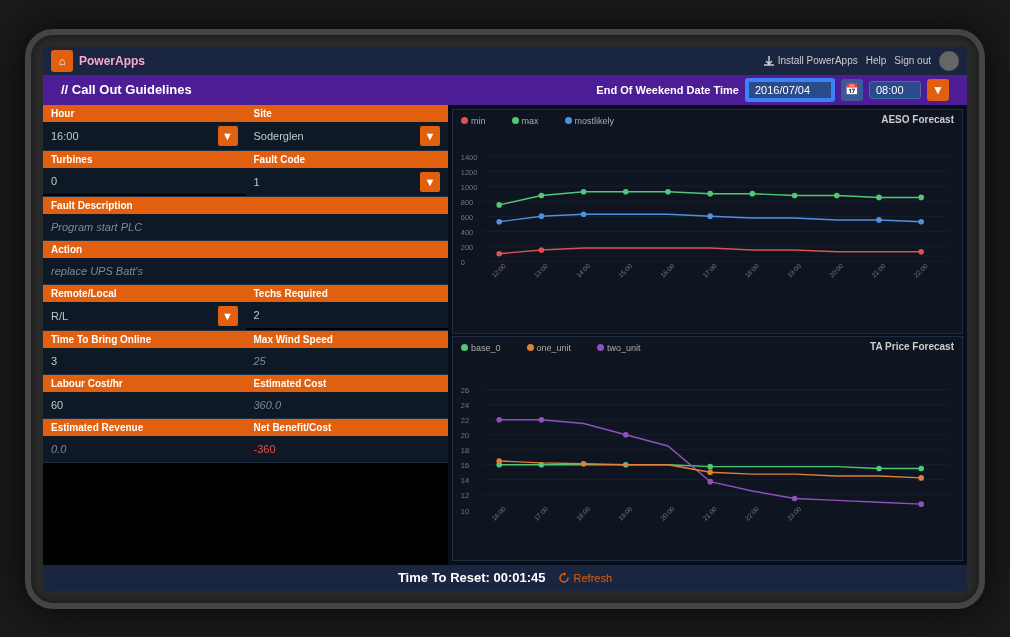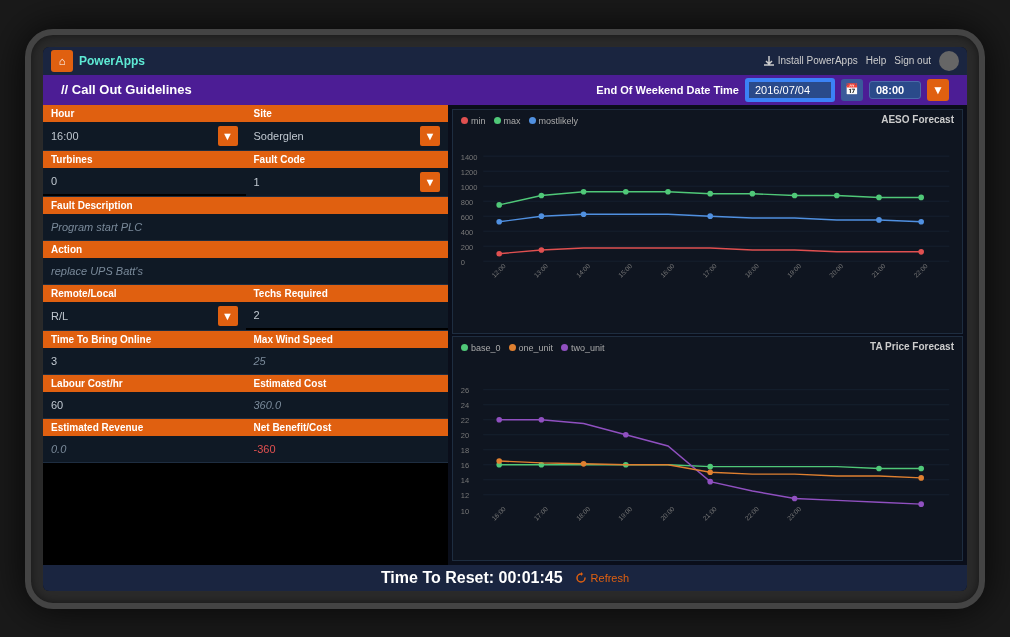--- a/index.html
+++ b/index.html
@@ -49,21 +49,21 @@
       width: 22px;
       height: 22px;
       border-radius: 3px;
       display: flex;
       align-items: center;
       justify-content: center;
       color: white;
       font-size: 11px;
     }
     .app-title {
-      color: #5eead4;
+      color: #f9a8d4;
       font-size: 12px;
       font-weight: 600;
     }
     .top-bar-right {
       margin-left: auto;
       display: flex;
       align-items: center;
       gap: 8px;
     }
     .top-bar-btn {
@@ -112,21 +112,20 @@
       width: 90px;
     }
     .time-input {
       background: #2a4a8a;
       border: 1px solid #4a6aaa;
       color: white;
       font-size: 11px;
       padding: 2px 6px;
       border-radius: 3px;
       width: 52px;
-      font-weight: bold;
     }
     .cal-btn {
       background: #3a5a9a;
       border: none;
       color: white;
       width: 22px;
       height: 22px;
       border-radius: 3px;
       font-size: 11px;
       cursor: pointer;
@@ -211,21 +210,21 @@
     
     .status-bar {
       background: #1a2540;
       height: 26px;
       display: flex;
       align-items: center;
       justify-content: center;
       gap: 12px;
       flex-shrink: 0;
     }
-    .status-text { color: white; font-size: 16px; font-weight: 600; }
+    .status-text { color: white; font-size: 13px; font-weight: 600; }
     .refresh-btn {
       color: #e06010;
       font-size: 11px;
       cursor: pointer;
       display: flex;
       align-items: center;
       gap: 4px;
     }
     
     .right-panel {
@@ -239,21 +238,21 @@
     .chart-container {
       flex: 1;
       background: #0f1520;
       border: 1px solid #1e2d40;
       position: relative;
       padding: 4px 8px 4px 4px;
     }
     .chart-legend {
       display: flex;
       align-items: center;
-      gap: 8px;
+      gap: 26px;
       padding: 2px 4px;
       font-size: 9px;
       color: #aaa;
     }
     .legend-item {
       display: flex;
       align-items: center;
       gap: 3px;
     }
     .legend-dot {

